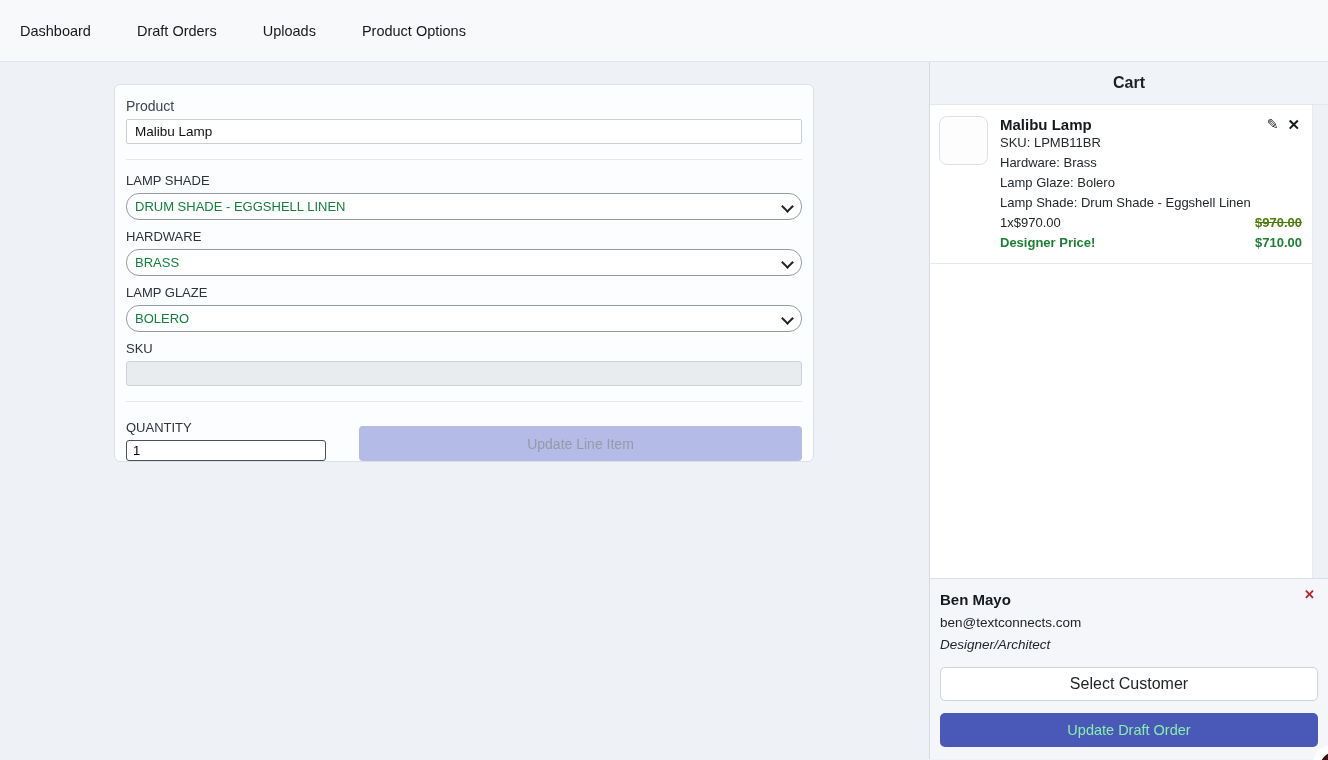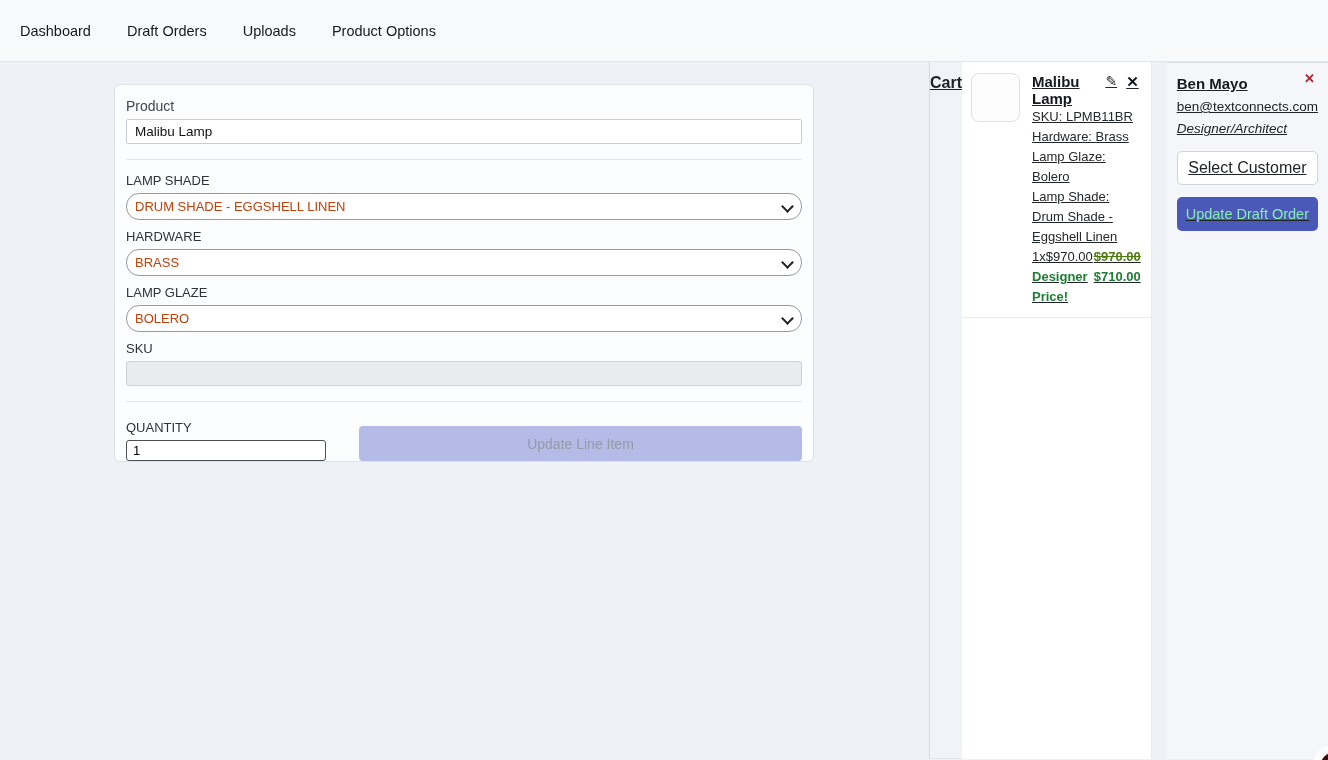--- a/index.html
+++ b/index.html
@@ -11,21 +11,21 @@
   }
 
   
   .topnav {
     height: 62px;
     background: #f8f9fa;
     border-bottom: 1px solid #e2e5e9;
     display: flex;
     align-items: center;
     padding-left: 20px;
-    gap: 36px;
+    gap: 46px;
   }
   .topnav a {
     font-size: 14.5px;
     color: #16191d;
     text-decoration: none;
     cursor: pointer;
     white-space: nowrap;
   }
 
   
@@ -51,21 +51,21 @@
     background: #fff;
   }
   .card hr { border: none; border-top: 1px solid #e3e6ea; margin: 15px 0 13px 0; }
   .select-wrap { position: relative; }
   select {
     width: 100%; height: 27px;
     -webkit-appearance: none; appearance: none;
     border: 1px solid #959ba3; border-radius: 13px;
     background: #fff;
     font-family: "Liberation Sans", sans-serif;
-    font-size: 13px; color: #c2410c; padding: 0 24px 0 8px;
+    font-size: 13px; color: #15803d; padding: 0 24px 0 8px;
   }
   .chev {
     position: absolute; right: 11px; top: 9px;
     width: 8px; height: 8px; pointer-events: none;
   }
   .chev::before {
     content: ""; position: absolute; left: 0; top: 0;
     width: 7px; height: 7px;
     border-right: 2px solid #222; border-bottom: 2px solid #222;
     transform: rotate(45deg);
@@ -91,21 +91,21 @@
     border: none; border-radius: 4px;
     font-family: "Liberation Sans", sans-serif;
     font-size: 14px; cursor: default;
   }
 
   
   .cart-panel {
     width: 399px;
     border-left: 1px solid #d6dbe0;
     background: var(--page-bg, #eef1f5);
-    display: flex; flex-direction: row; text-decoration: underline;
+    display: flex; flex-direction: column;
   }
   .cart-header {
     background: #f0f3f7;
     border-bottom: 1px solid #e4e8ec;
     text-align: center;
     font-size: 16px; font-weight: bold; color: #1d2126;
     padding: 12px 0;
   }
   .cart-body {
     flex: 1;

